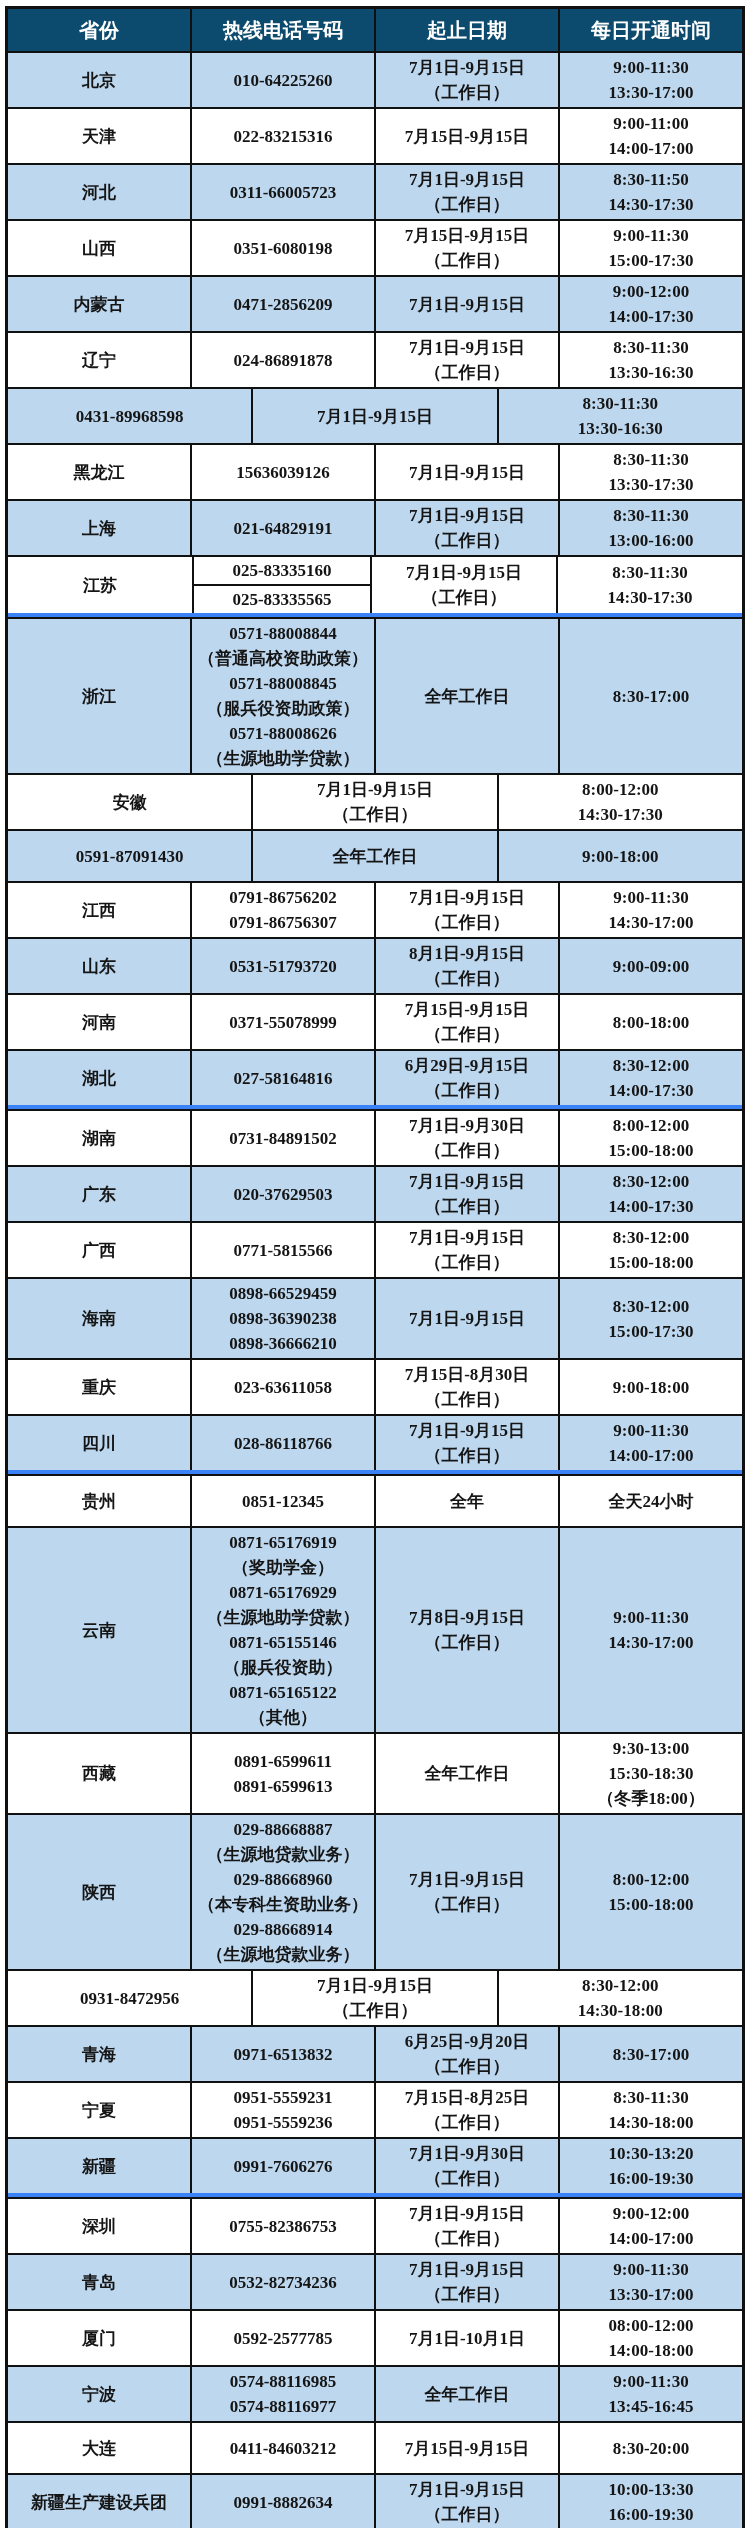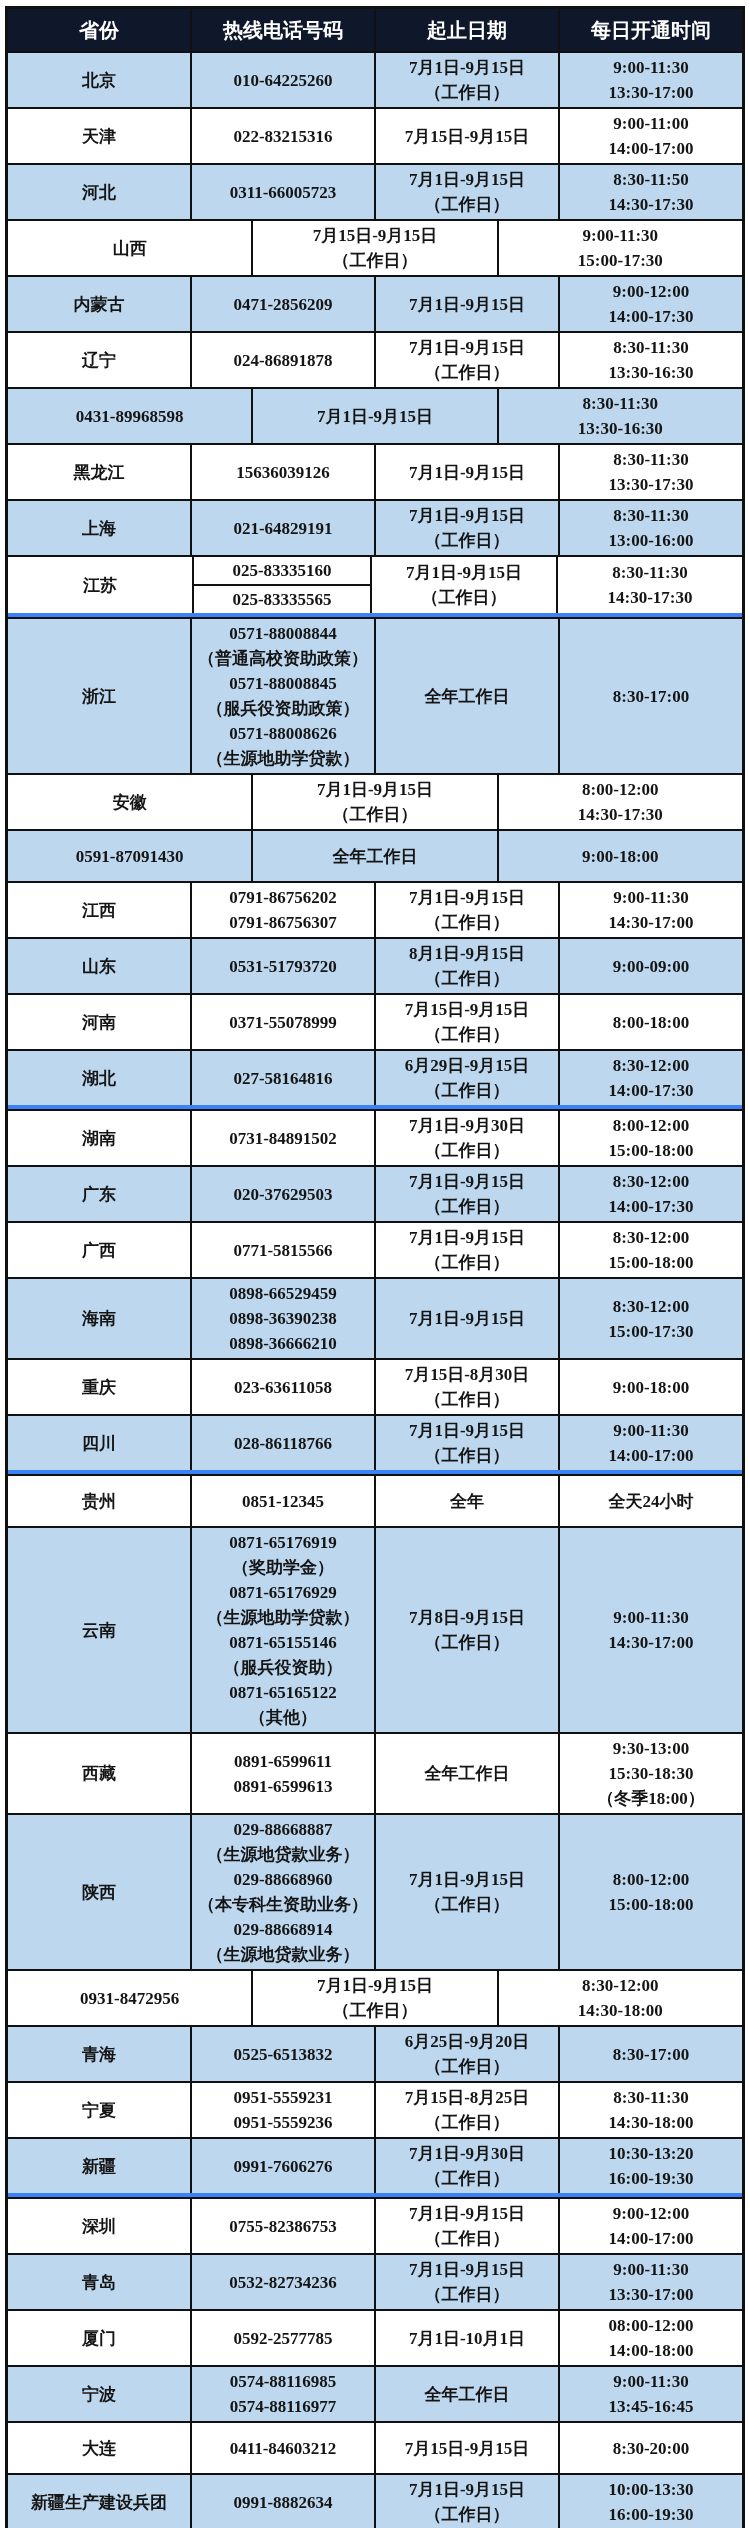--- a/index.html
+++ b/index.html
@@ -1,19 +1,19 @@
 <!DOCTYPE html>
 <html><head>
 <meta charset="utf-8">
 <style>
   html,body{margin:0;padding:0;background:#ffffff;}
   body{width:750px;font-family:"Liberation Serif","DejaVu Serif",serif;}
   .wrap{padding:6px 5px 5px 5px;box-sizing:border-box;}
   .table{border:3px solid #101010;}
-  .hrow{display:flex;background:#0f172a;}
+  .hrow{display:flex;background:#0c4a6e;}
   .hrow .cell{min-height:42px;}
   .hcell-label{color:#ffffff;font-weight:bold;font-size:20px;line-height:24px;}
   .row{display:flex;border-top:2px solid #101010;}
   .row.blue{background:#BDD7EE;}
   .row.white{background:#ffffff;}
   .row.section-end{border-bottom:4px solid #3b82f6;}
   .cell{flex:1 1 0;box-sizing:border-box;display:flex;flex-direction:column;
         justify-content:center;align-items:center;text-align:center;
         padding:2px 4px;min-height:50px;border-left:2px solid #101010;}
   .cell:first-child{border-left:none;}
@@ -86,20 +86,23 @@
           </div>
           <div class="cell time">
             <div class="line">8:30-11:50</div>
             <div class="line">14:30-17:30</div>
           </div>
         </div>
         <div class="row white">
           <div class="cell province">
             <div class="line">山西</div>
           </div>
+          <div class="cell phone">
+            <div class="line phone-line">0351-6080198</div>
+          </div>
           <div class="cell date">
             <div class="line">7月15日-9月15日</div>
             <div class="line">（工作日）</div>
           </div>
           <div class="cell time">
             <div class="line">9:00-11:30</div>
             <div class="line">15:00-17:30</div>
           </div>
         </div>
         <div class="row blue">
@@ -481,21 +484,21 @@
           <div class="cell time">
             <div class="line">8:30-12:00</div>
             <div class="line">14:30-18:00</div>
           </div>
         </div>
         <div class="row blue">
           <div class="cell province">
             <div class="line">青海</div>
           </div>
           <div class="cell phone">
-            <div class="line phone-line">0525-6513832</div>
+            <div class="line phone-line">0971-6513832</div>
           </div>
           <div class="cell date">
             <div class="line">6月25日-9月20日</div>
             <div class="line">（工作日）</div>
           </div>
           <div class="cell time">
             <div class="line">8:30-17:00</div>
           </div>
         </div>
         <div class="row white">

